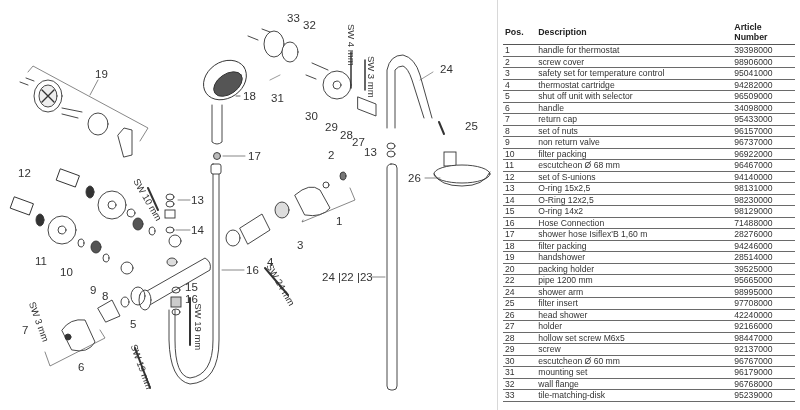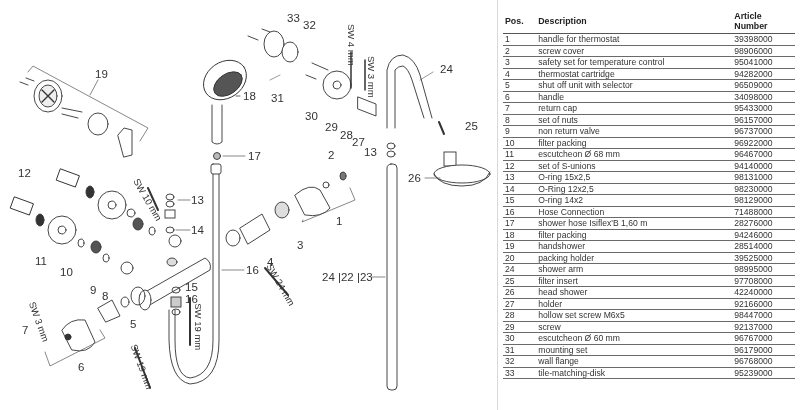--- a/index.html
+++ b/index.html
@@ -3,21 +3,21 @@
 <meta charset="utf-8">
 <style>
   html, body { margin: 0; padding: 0; background: #ffffff; }
   body { width: 800px; height: 410px; position: relative; overflow: hidden;
          font-family: "Liberation Sans", sans-serif; color: #222; }
   #diagram { position: absolute; left: 0; top: 0; width: 497px; height: 410px; }
   #diagram svg { position: absolute; left: 0; top: 0; }
   .callout { position: absolute; font-size: 11.5px; color: #333; line-height: 1; white-space: nowrap; }
   .sw { position: absolute; font-size: 9.5px; color: #333; white-space: nowrap; line-height: 1; }
   #divider { position: absolute; left: 497px; top: 0; width: 1px; height: 410px; background: #d8d8d8; }
-  #parts { position: absolute; left: 503px; top: 8px; width: 295px; }
+  #parts { position: absolute; left: 503px; top: 19px; width: 295px; }
   table { border-collapse: collapse; width: 292px; font-size: 8.6px; }
   th { text-align: left; font-weight: bold; font-size: 8.8px; padding: 3px 0 2px 2px; border-bottom: 1.3px solid #555; color: #222; }
   td { padding: 0 0 0 2px; height: 10.5px; line-height: 10.5px; border-bottom: 1px solid #6a6a6a; color: #333; white-space: nowrap; }
   .c-pos { width: 32px; }
   .c-desc { width: 198px; }
   .c-art { width: 62px; }
 </style>
 </head>
 <body>
 
@@ -298,20 +298,25 @@
           <td>19</td>
           <td>handshower</td>
           <td>28514000</td>
         </tr>
         <tr>
           <td>20</td>
           <td>packing holder</td>
           <td>39525000</td>
         </tr>
         <tr>
+          <td>22</td>
+          <td>pipe 1200 mm</td>
+          <td>95665000</td>
+        </tr>
+        <tr>
           <td>24</td>
           <td>shower arm</td>
           <td>98995000</td>
         </tr>
         <tr>
           <td>25</td>
           <td>filter insert</td>
           <td>97708000</td>
         </tr>
         <tr>

